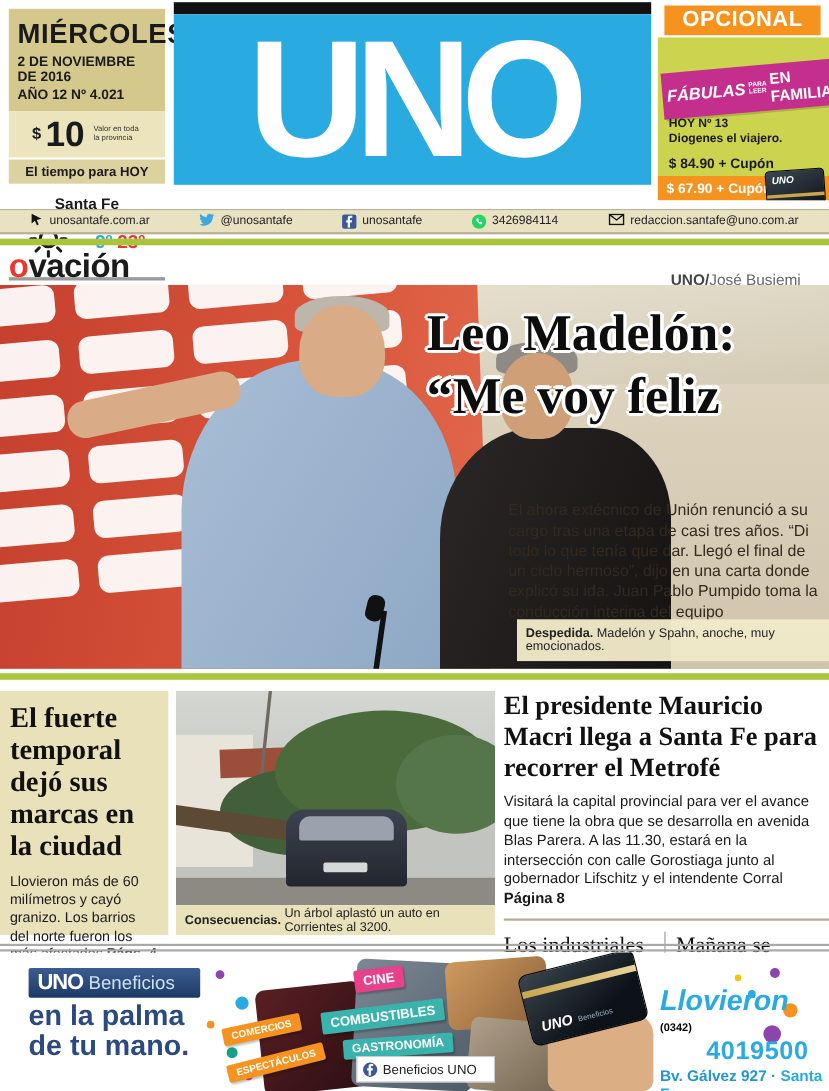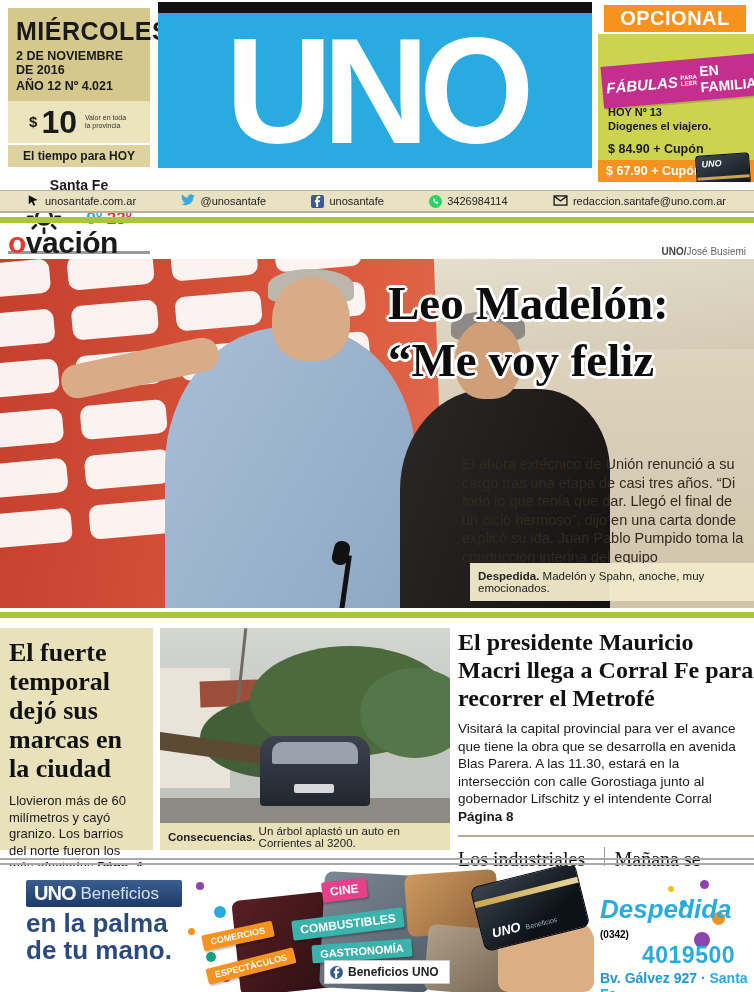--- a/index.html
+++ b/index.html
@@ -58,21 +58,21 @@
   
   .social-bar{left:0;top:190px;width:754px;height:23px;background:#e9e2c2;border-top:1px solid #b8b296;
               border-bottom:2px solid #b8b296;display:flex;align-items:center;justify-content:space-between;
               padding:0 28px;box-sizing:border-box;}
   .social-item{display:flex;align-items:center;gap:5px;font-size:11px;color:#222;}
 
   
   .green-rule{left:0;width:754px;height:6px;background:#a9c53c;}
   .section-title{left:8px;top:226px;font-size:30px;font-weight:bold;letter-spacing:-.5px;}
   .section-title .accent{color:#e8392e;}
-  .photo-credit{right:8px;top:246px;font-size:10px;color:#666;margin-left:32px;}
+  .photo-credit{right:26px;top:246px;font-size:14px;color:#666;margin-left:32px;}
   .photo-credit b{color:#444;}
 
   
   .photo-main{left:0;top:259px;width:754px;height:349px;overflow:hidden;background:#d9cfba;}
   .pm-ceiling{position:absolute;left:330px;top:-20px;width:460px;height:150px;background:linear-gradient(175deg,#e8e2d2,#cfc6ae);transform:rotate(-3deg);}
   .pm-wall{position:absolute;left:360px;top:90px;width:400px;height:270px;background:linear-gradient(#ddd3be,#cfc4aa);}
   .pm-red{position:absolute;left:-30px;top:-20px;width:470px;height:400px;background:linear-gradient(100deg,#c33d2c,#d8543a 60%,#e2694d);transform:rotate(-2deg);}
   .tile-grid{position:absolute;left:6px;top:8px;display:grid;grid-template-columns:repeat(4,86px);gap:16px 18px;transform:rotate(-3deg);}
   .tile{width:86px;height:34px;background:rgba(255,255,255,.93);border-radius:10px;}
   .man-left{position:absolute;left:165px;top:68px;width:250px;height:290px;background:linear-gradient(120deg,#a9bed6,#8da7c4);border-radius:48% 44% 4% 4%;}
@@ -133,21 +133,21 @@
            display:flex;align-items:center;padding-left:8px;box-sizing:border-box;border-radius:2px;}
   .ad-logo .u{color:#fff;font-weight:bold;font-size:20px;letter-spacing:-1px;}
   .ad-logo .b{color:#cfe0f2;font-size:17px;margin-left:5px;}
   .ad-slogan{position:absolute;left:26px;top:44px;font-size:26px;line-height:27px;font-weight:bold;color:#2b4a7f;}
   .dot{position:absolute;border-radius:50%;}
   .collage{position:absolute;left:236px;top:6px;width:290px;height:120px;}
   .col-ph{position:absolute;border-radius:8px;}
   .ribbon-tag{position:absolute;color:#fff;font-weight:bold;padding:3px 8px;border-radius:2px;box-shadow:1px 2px 2px rgba(0,0,0,.25);white-space:nowrap;}
   .fb-badge{position:absolute;left:88px;top:88px;width:126px;height:24px;background:#fff;border:1px solid #ccc;
             display:flex;align-items:center;gap:5px;padding-left:5px;box-sizing:border-box;}
-  .fb-badge span{font-size:12px;font-weight:bold;color:#222;}
+  .fb-badge span{font-size:12px;font-weight:normal;color:#222;}
   .hand{position:absolute;left:498px;top:52px;width:96px;height:74px;background:#dcae84;border-radius:40% 30% 10px 10px;}
   .card{position:absolute;left:476px;top:8px;width:106px;height:64px;background:linear-gradient(150deg,#39444d,#0d1218 70%);
         border-radius:8px;transform:rotate(-14deg);border:1px solid #000;}
   .card .stripe{position:absolute;left:0;top:14px;width:100%;height:6px;background:linear-gradient(90deg,#c9a64e,#e7d49a);}
   .card .cu{position:absolute;left:10px;bottom:8px;color:#fff;font-weight:bold;font-size:13px;font-style:italic;}
   .card .cb{position:absolute;left:44px;bottom:10px;color:#9fb3c4;font-size:7px;}
   .sub-block{position:absolute;left:600px;top:30px;width:150px;}
   .sub-title{color:#29abe2;font-size:26px;font-weight:bold;font-style:italic;line-height:26px;}
   .sub-phone{margin-top:2px;}
   .sub-phone .area{color:#000000;font-size:10px;font-weight:bold;}
@@ -332,21 +332,21 @@
     <div class="ps-car"></div>
     <div class="ps-wind"></div>
     <div class="ps-plate"></div>
   </div>
   <div class="abs storm-caption">
       <b>Consecuencias.</b>
       <span>Un árbol aplastó un auto en Corrientes al 3200.</span>
     </div>
 
   <div class="abs right-col">
-    <div class="macri-headline">El presidente Mauricio Macri llega a Corral Fe para recorrer el Metrofé</div>
+    <div class="macri-headline">El presidente Mauricio Macri llega a Santa Fe para recorrer el Metrofé</div>
     <div class="macri-body"><span>Visitará la capital provincial para ver el avance que tiene la obra que se desarrolla en avenida Blas Parera. A las 11.30, estará en la intersección con calle Gorostiaga junto al gobernador Lifschitz y el intendente Corral </span><b>Página 8</b></div>
     <div class="macri-rule"></div>
     <div class="briefs">
       <div class="brief brief-1"><span>Los industriales santafesinos quieren discutir el bono “sector por sector” </span><b>Página 3</b></div>
       <div class="brief brief-2"><span>Mañana se define si los docentes públicos van al paro el próximo viernes </span><b>Página 10</b></div>
     </div>
   </div>
 
   <div class="abs double-rule"></div>
 
@@ -394,21 +394,21 @@
     </div>
 
     <div class="hand"></div>
     <div class="card">
       <div class="stripe"></div>
       <span class="cu">UNO</span>
       <span class="cb">Beneficios</span>
     </div>
 
     <div class="sub-block">
-      <div class="sub-title">Despedida</div>
+      <div class="sub-title">Llovieron</div>
       <div class="sub-phone">
         <span class="area">(0342)</span>
         <span class="num">4019500</span>
       </div>
       <div class="sub-addr">
         <span>Bv. Gálvez 927</span> <span>·</span> <span class="city">Santa Fe</span>
       </div>
       <div class="sub-hours">LUNES A VIERNES DE 9 A 17 HS.</div>
 
     </div>

